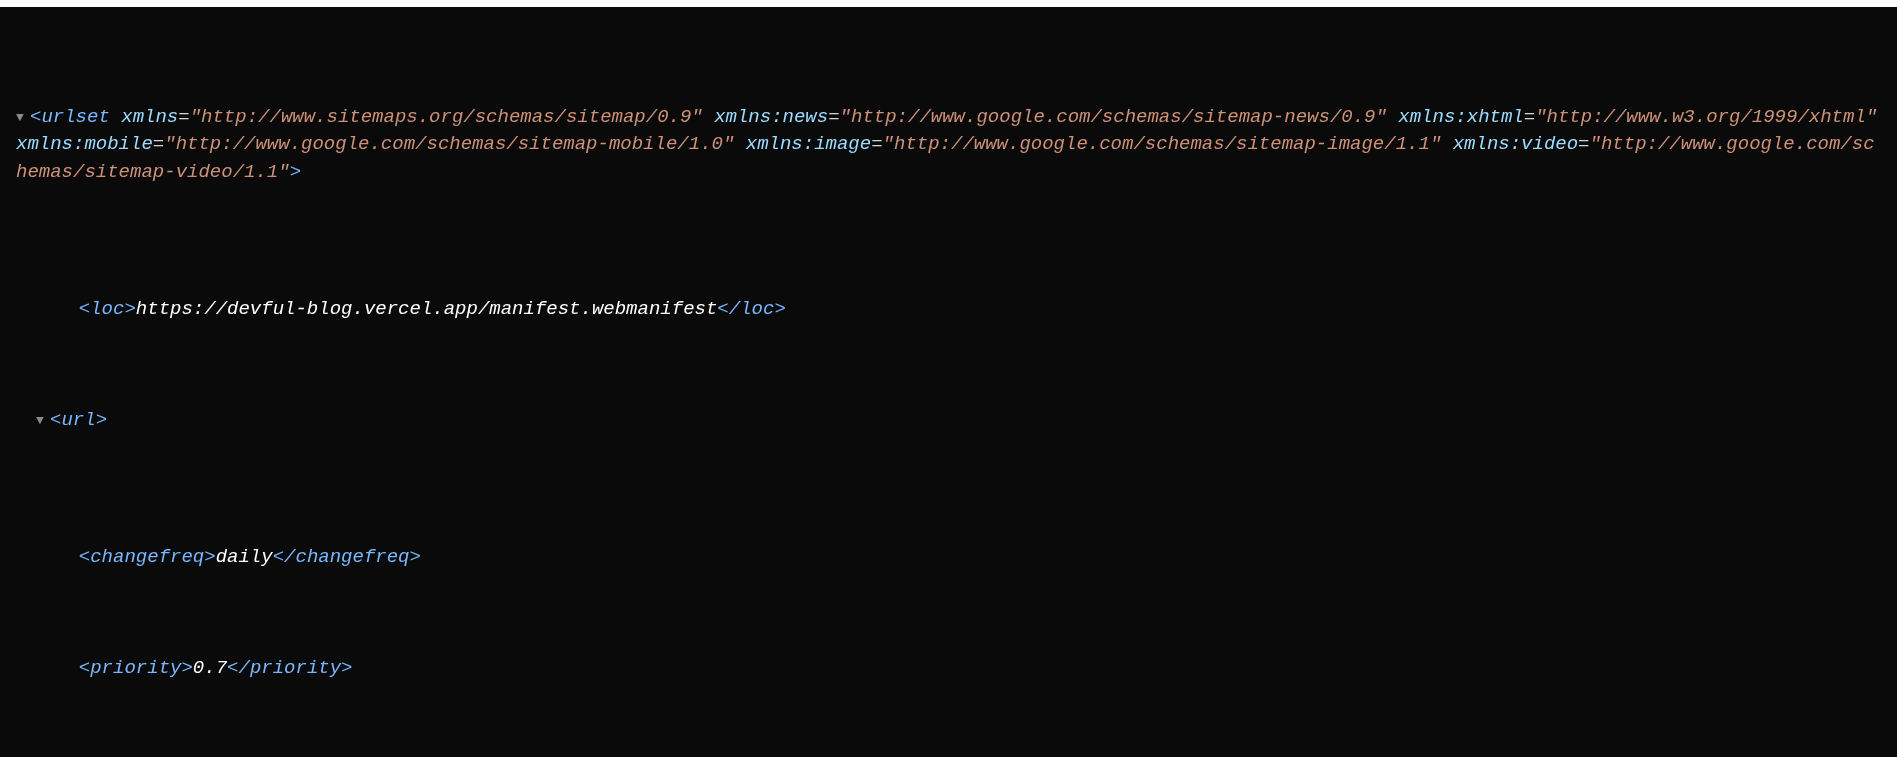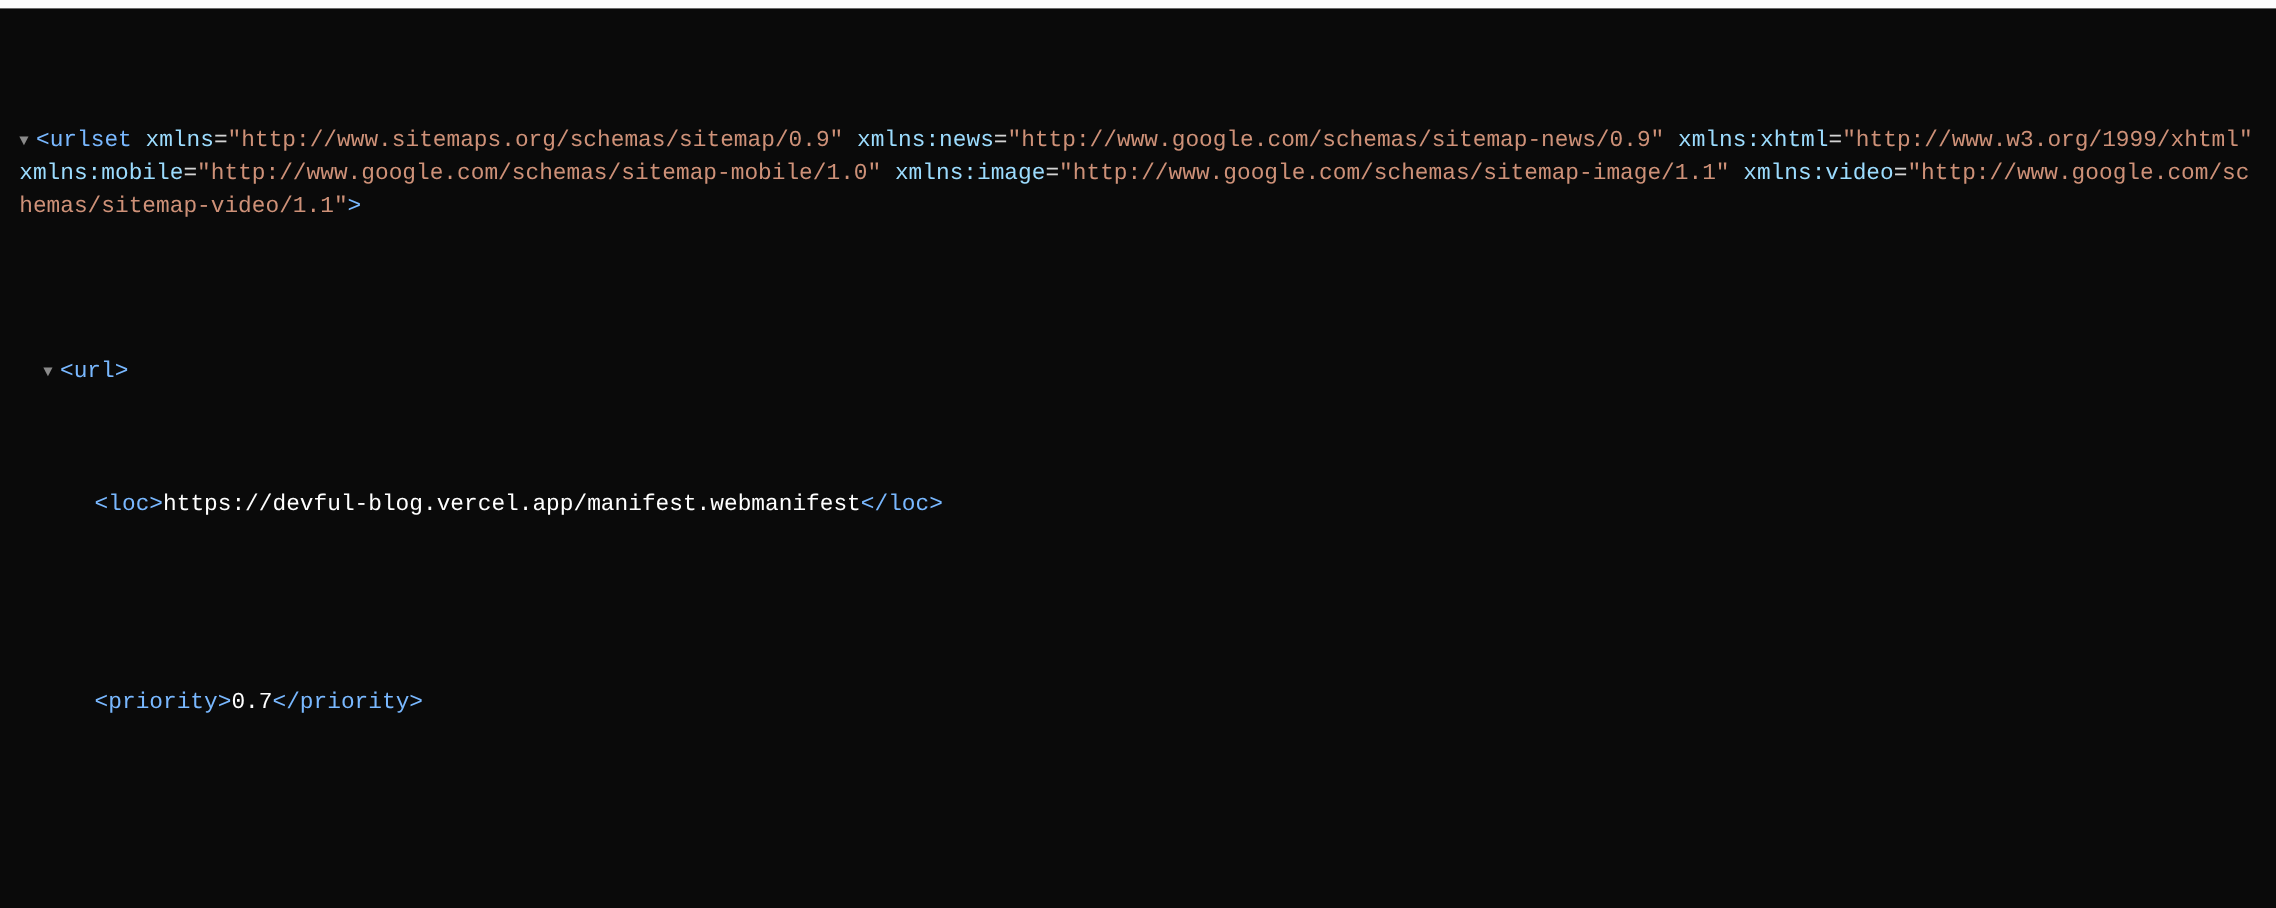--- a/index.html
+++ b/index.html
@@ -33,38 +33,39 @@
   .tag    { color: #79b8ff; }       
   .attr   { color: #9cdcfe; }       
   .val    { color: #ce9178; }       
   .punct  { color: #79b8ff; }       
   .eq     { color: #d4d4d4; }
   .text   { color: #ffffff; }
   .quote  { color: #ce9178; }
   .wrap   { white-space: pre-wrap; word-break: break-all; }
   .indent1 { padding-left: 20px; display:inline-block; }
   .indent2 { padding-left: 40px; display:inline-block; }
-  .row { display:block; }
+  .row { display:block;font-style:italic; }
 </style>
 </head>
 <body>
 
 <div class="topbar"></div>
 
 <div class="viewer">
 
 
 <div class="row wrap" style="padding-left: 0px; text-indent: 0px;"><span class="toggle">▼</span><span class="punct">&lt;</span><span class="tag">urlset</span> <span class="attr">xmlns</span><span class="eq">=</span><span class="quote">"</span><span class="val">http://www.sitemaps.org/schemas/sitemap/0.9</span><span class="quote">"</span> <span class="attr">xmlns:news</span><span class="eq">=</span><span class="quote">"</span><span class="val">http://www.google.com/schemas/sitemap-news/0.9</span><span class="quote">"</span> <span class="attr">xmlns:xhtml</span><span class="eq">=</span><span class="quote">"</span><span class="val">http://www.w3.org/1999/xhtml</span><span class="quote">"</span> <span class="attr">xmlns:mobile</span><span class="eq">=</span><span class="quote">"</span><span class="val">http://www.google.com/schemas/sitemap-mobile/1.0</span><span class="quote">"</span> <span class="attr">xmlns:image</span><span class="eq">=</span><span class="quote">"</span><span class="val">http://www.google.com/schemas/sitemap-image/1.1</span><span class="quote">"</span> <span class="attr">xmlns:video</span><span class="eq">=</span><span class="quote">"</span><span class="val">http://www.google.com/schemas/sitemap-video/1.1</span><span class="quote">"</span><span class="punct">&gt;</span></div>
 
 <div id="urls-container">
+  <div class="row"><span class="indent2">  </span><span class="punct">&lt;</span><span class="tag">loc</span><span class="punct">&gt;</span><span class="text">https://devful-blog.vercel.app/manifest.webmanifest</span><span class="punct">&lt;/</span><span class="tag">loc</span><span class="punct">&gt;</span></div>
+
   <div class="row"><span class="indent1"></span><span class="toggle">▼</span><span class="punct">&lt;</span><span class="tag">url</span><span class="punct">&gt;</span></div>
 
-  <div class="row"><span class="indent2">  </span><span class="punct">&lt;</span><span class="tag">loc</span><span class="punct">&gt;</span><span class="text">https://devful-blog.vercel.app/manifest.webmanifest</span><span class="punct">&lt;/</span><span class="tag">loc</span><span class="punct">&gt;</span></div>
 
-
+  <div class="row"><span class="indent2">  </span><span class="punct">&lt;</span><span class="tag">changefreq</span><span class="punct">&gt;</span><span class="text">daily</span><span class="punct">&lt;/</span><span class="tag">changefreq</span><span class="punct">&gt;</span></div>
 
   <div class="row"><span class="indent2">  </span><span class="punct">&lt;</span><span class="tag">priority</span><span class="punct">&gt;</span><span class="text">0.7</span><span class="punct">&lt;/</span><span class="tag">priority</span><span class="punct">&gt;</span></div>
 
   
 
   
 
   
 
   

